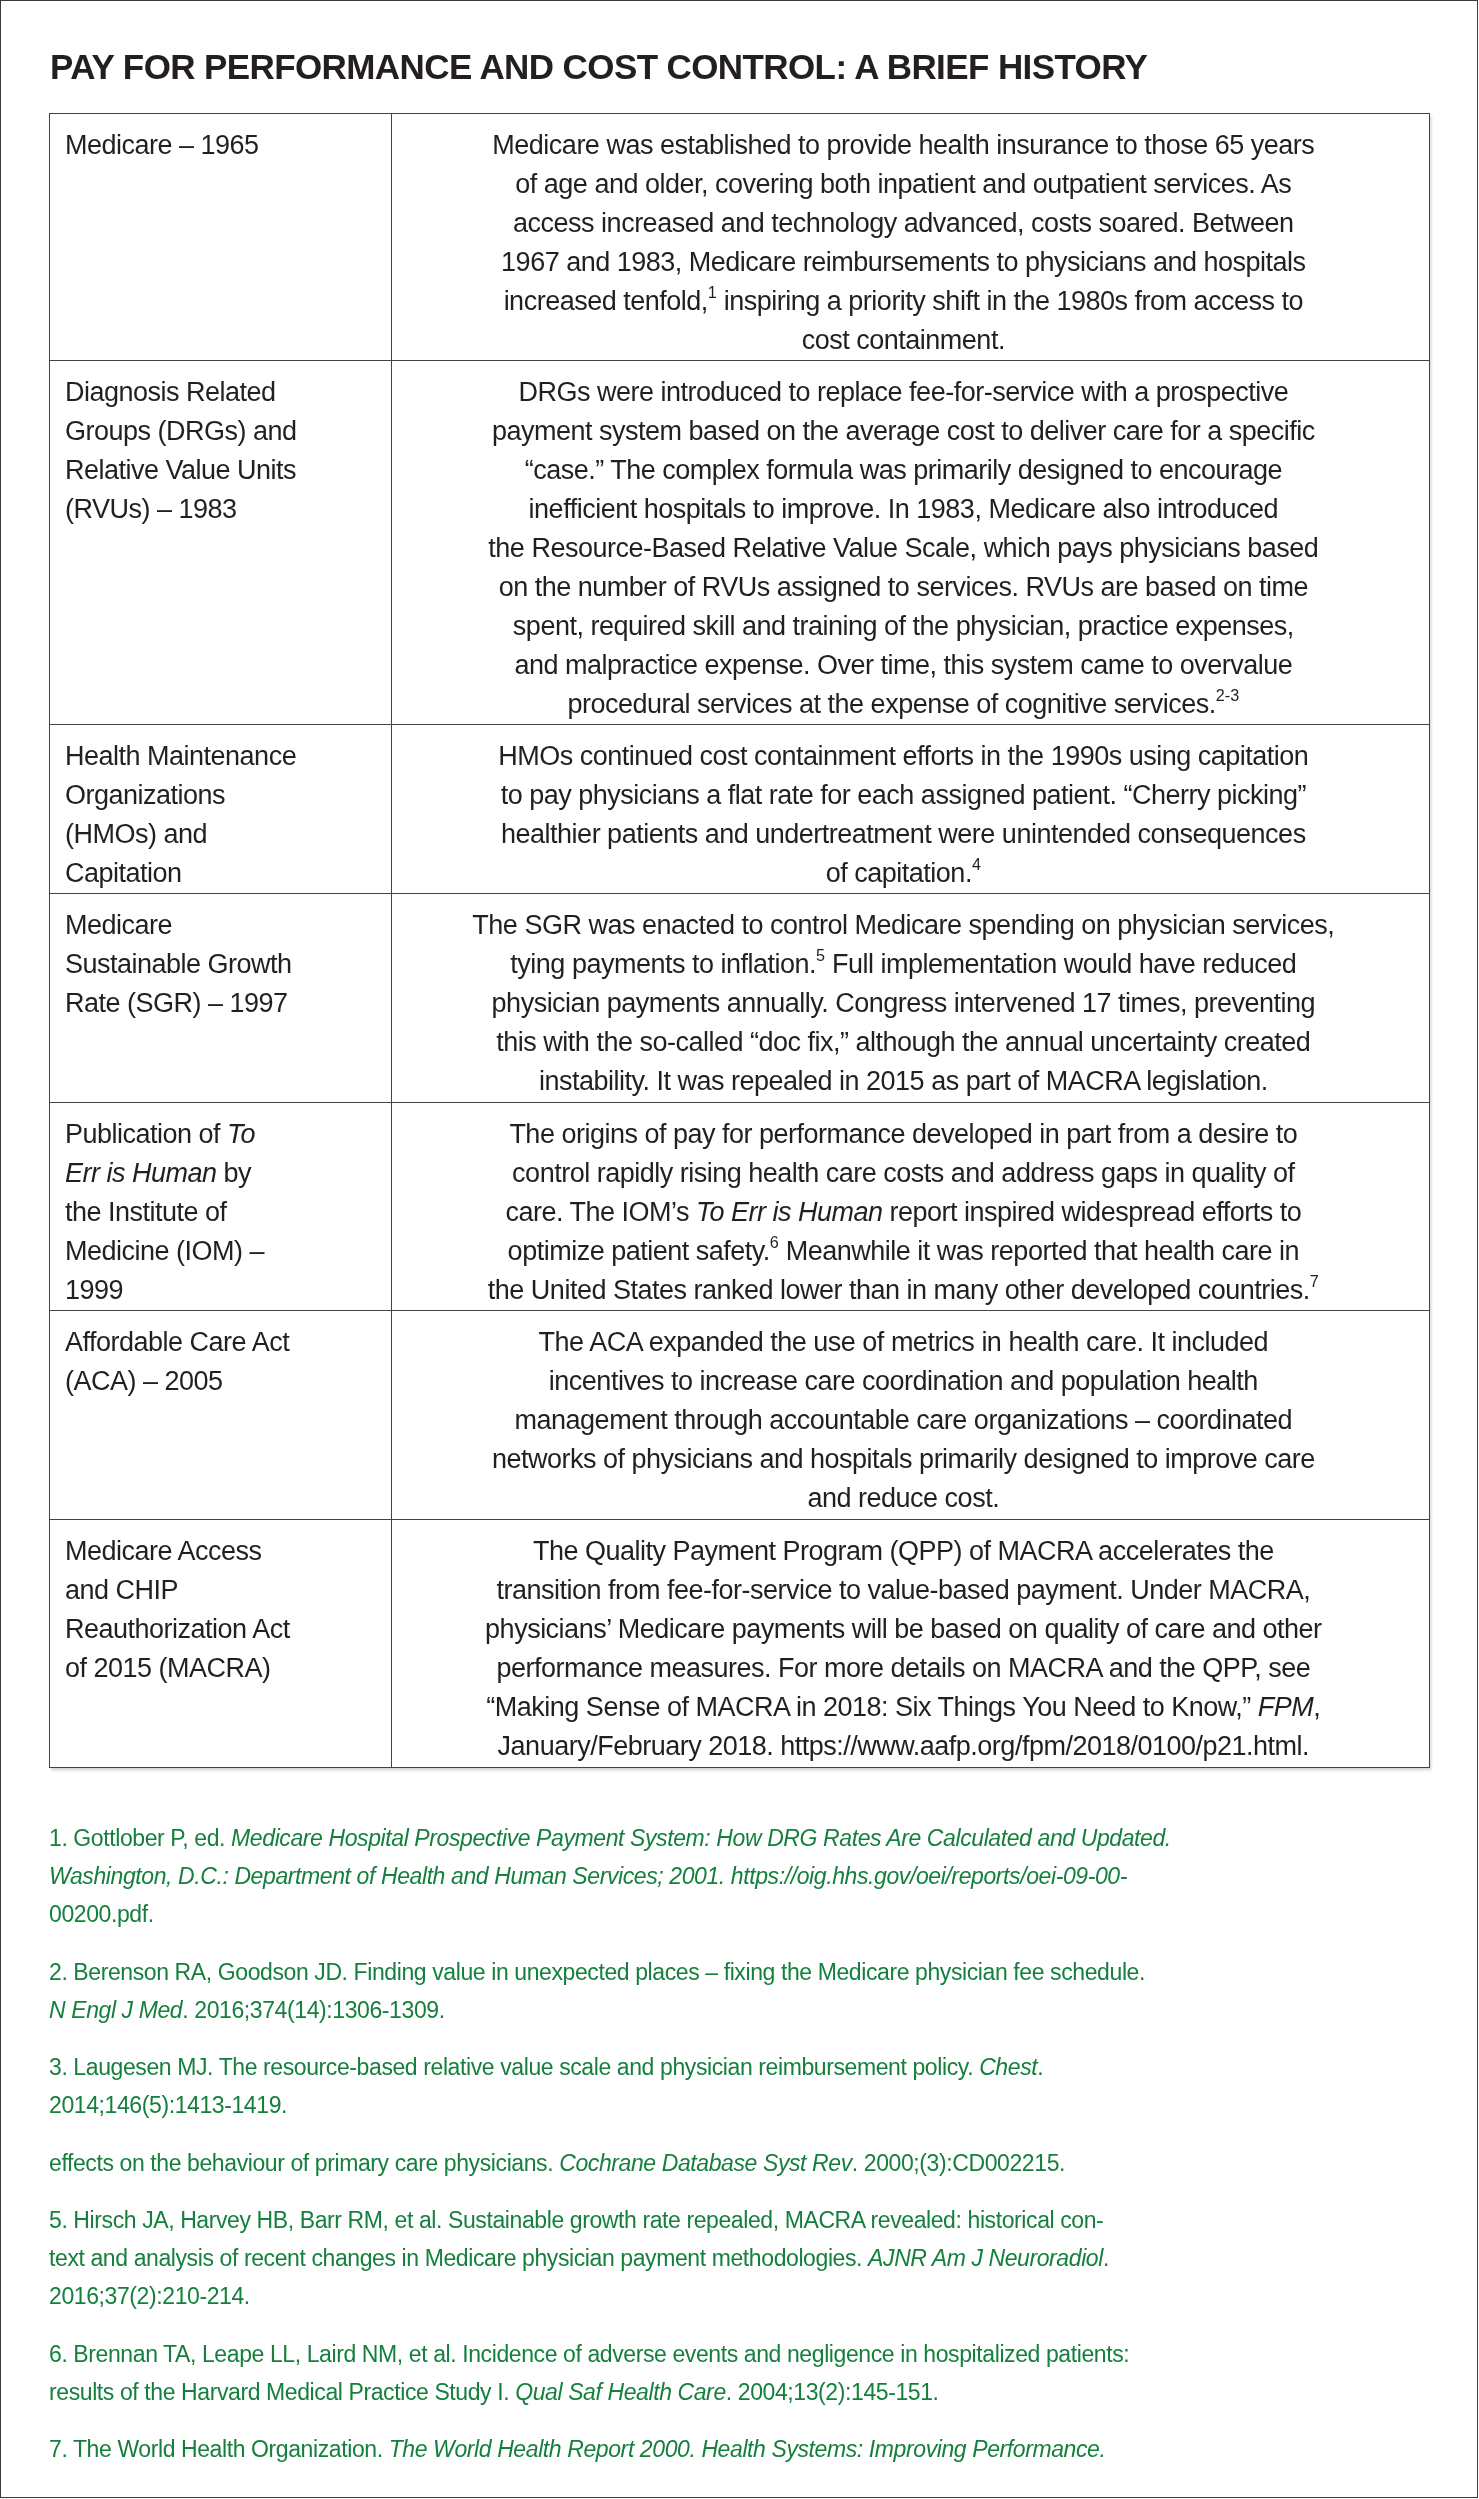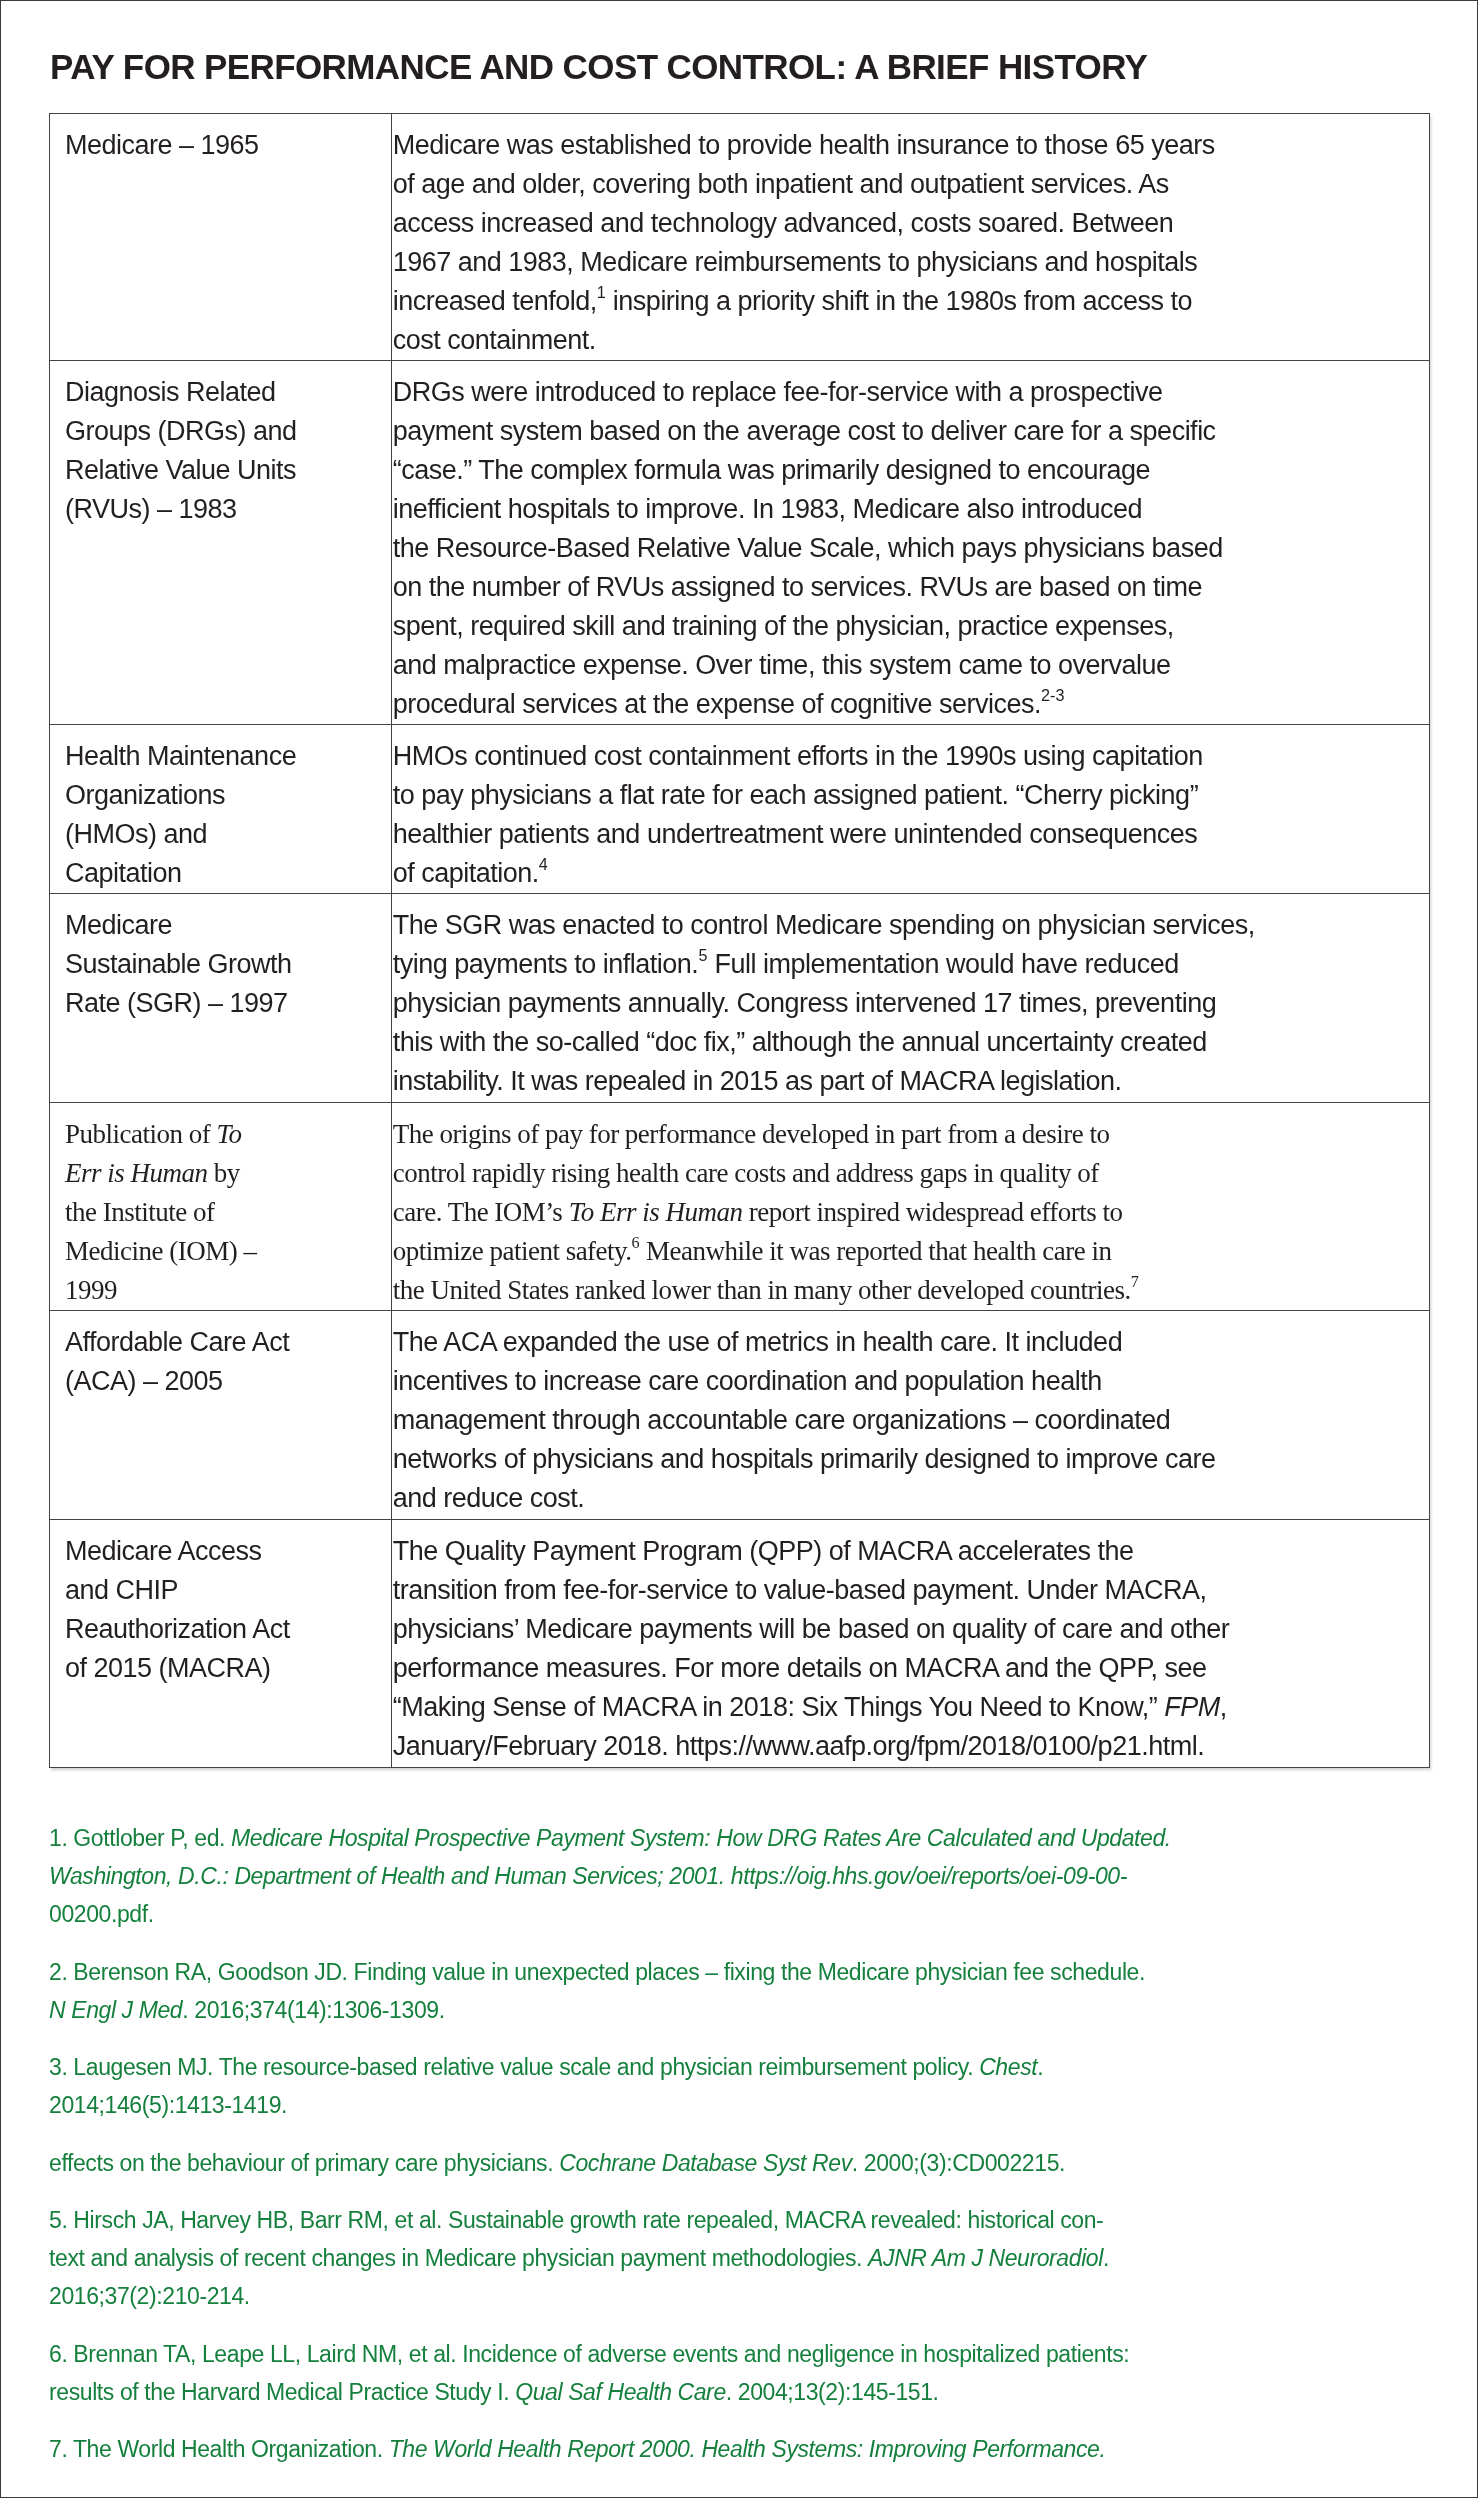--- a/index.html
+++ b/index.html
@@ -22,21 +22,21 @@
     border-collapse: collapse; table-layout: fixed;
     box-shadow: 1.9px 2.8px 2.8px rgba(0,0,0,0.18);
   }
   .tbl td {
     border: 1.9px solid #444444; vertical-align: top;
     padding: 12px 15px 0 15px;
     font-size: 27px; line-height: 39px; letter-spacing: -0.5px;
     white-space: nowrap; overflow: hidden;
   }
   .tbl td.c1 { width: 322px; padding-left: 15px; padding-right: 3.7px; }
-  .tbl td.c2 { padding-left: 1px; }
+  .tbl td.c2 { padding-left: 1px; text-align: center; }
   .line { display: block; height: 39px; }
   .it { font-style: italic; }
   .sup { font-size: 0.6em; vertical-align: 0.75em; line-height: 0; letter-spacing: 0; }
   .notes {
     position: absolute; left: 49px; top: 1819px; width: 1381px;
   }
   .note {
     font-size: 23px; line-height: 38px; letter-spacing: -0.4px;
     margin: 0 0 19.5px 0; white-space: nowrap; color: #15803d;
   }
@@ -103,21 +103,21 @@
           <span class="line"><span>Rate (SGR) – 1997</span></span>
         </td>
         <td class="c2">
           <span class="line"><span>The SGR was enacted to control Medicare spending on physician services,</span></span>
           <span class="line"><span>tying payments to inflation.</span><span class="sup">5</span><span> Full implementation would have reduced</span></span>
           <span class="line"><span>physician payments annually. Congress intervened 17 times, preventing</span></span>
           <span class="line"><span>this with the so-called “doc fix,” although the annual uncertainty created</span></span>
           <span class="line"><span>instability. It was repealed in 2015 as part of MACRA legislation.</span></span>
         </td>
       </tr>
-      <tr style="height: 208px; font-family: Liberation Serif, serif;">
+      <tr style="height: 208px;">
         <td class="c1">
           <span class="line"><span>Publication of </span><span class="it">To</span></span>
           <span class="line"><span class="it">Err is Human</span><span> by</span></span>
           <span class="line"><span>the Institute of</span></span>
           <span class="line"><span>Medicine (IOM) –</span></span>
           <span class="line"><span>1999</span></span>
         </td>
         <td class="c2">
           <span class="line"><span>The origins of pay for performance developed in part from a desire to</span></span>
           <span class="line"><span>control rapidly rising health care costs and address gaps in quality of</span></span>

